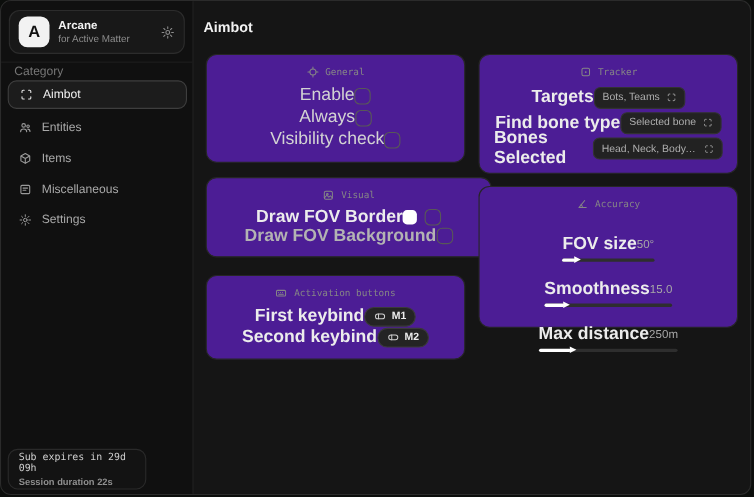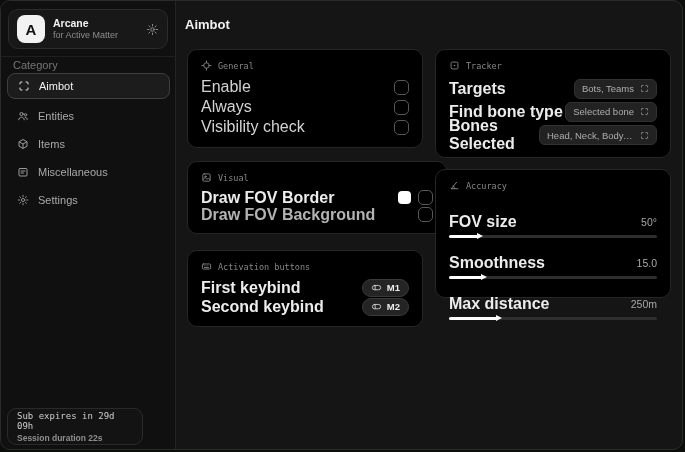--- a/index.html
+++ b/index.html
@@ -22,31 +22,31 @@
   .app-sub  { color:#8d8d8d; font-size:9px; }
   .gear-btn { color:#8d8d8d; display:flex; cursor:pointer; }
   .side-divider { position:absolute; left:0; top:55px; width:100%; height:1px; background:#1f1f1f; }
   .cat-label { position:absolute; left:12px; top:58px; color:#767676; font-size:11px; }
   .nav-item { position:absolute; left:6px; width:163px; height:26px; border-radius:8px;
               display:flex; align-items:center; gap:9px; padding:0 10px;
               color:#a9a9a9; font-size:11px; cursor:pointer; }
   .nav-item .nicon { display:flex; color:#9a9a9a; }
   .nav-item.selected { background:#1c1c1c; border:1px solid #3e3e3e; color:#f1f1f1; }
   .nav-item.selected .nicon { color:#e8e8e8; }
-  .sub-card { position:absolute; left:6px; top:407px; width:136px; height:37px;
+  .sub-card { position:absolute; left:6px; top:407px; width:126px; height:37px;
               border:1px solid #2a2a2a; border-radius:9px; background:#131313;
               padding:5px 9px; display:flex; flex-direction:column; justify-content:center; gap:2px; }
   .sub-line1 { font-family:"DejaVu Sans Mono", monospace; font-size:9px; color:#cfcfcf; }
   .sub-line2 { font-size:8.5px; font-weight:700; color:#8f8f8f; }
 
   
   .page-title { position:absolute; left:184px; top:16px; color:#f2f2f2;
                 font-size:13px; font-weight:700; }
-  .panel { position:absolute; background:#000000; border:1px solid #262626;
-           border-radius:10px; padding:10px 13px; display:flex; flex-direction:column; }
+  .panel { position:absolute; background:#4c1d95; border:1px solid #262626;
+           border-radius:10px; padding:10px 13px; display:flex; flex-direction:column;align-items:center; }
   .p-general    { left:186px; top:48px;  width:236px; height:99px; }
   .p-visual     { left:186px; top:160px; width:260px; height:73px; }
   .p-activation { left:186px; top:249px; width:236px; height:77px; }
   .p-tracker    { left:434px; top:48px;  width:236px; height:109px; }
   .p-accuracy   { left:434px; top:168px; width:236px; height:129px;gap:16px; }
   .panel-head { display:flex; align-items:center; gap:6px; color:#868686;
                 font-family:"DejaVu Sans Mono", monospace; font-size:8.5px; margin-bottom:6px; }
   .panel-head .picon { display:flex; color:#868686; }
   .row { display:flex; align-items:center; justify-content:space-between; flex:1; min-height:0; }
   .row-label { color:#d3d3d3; font-size:16px; font-weight:400; }

